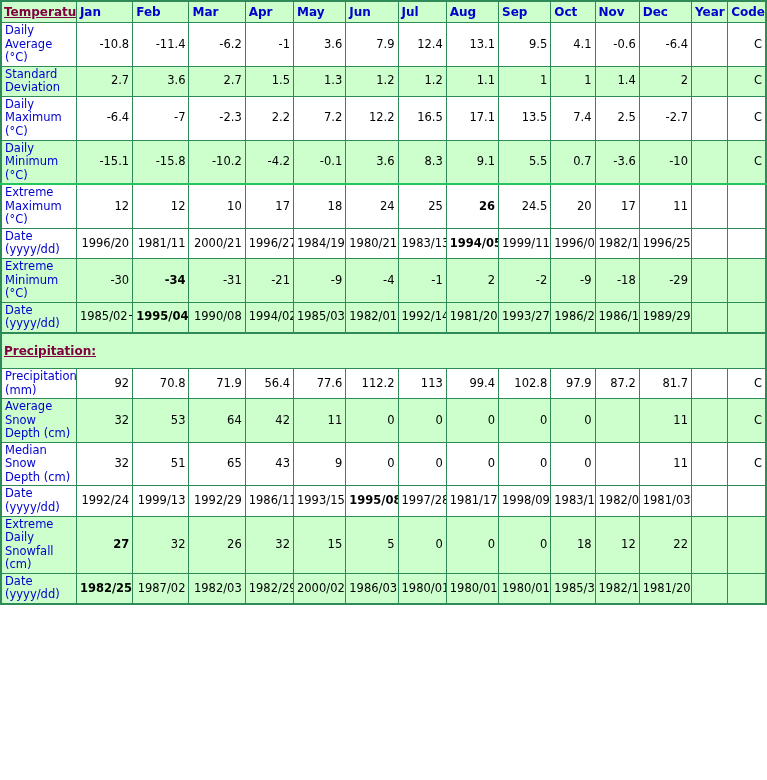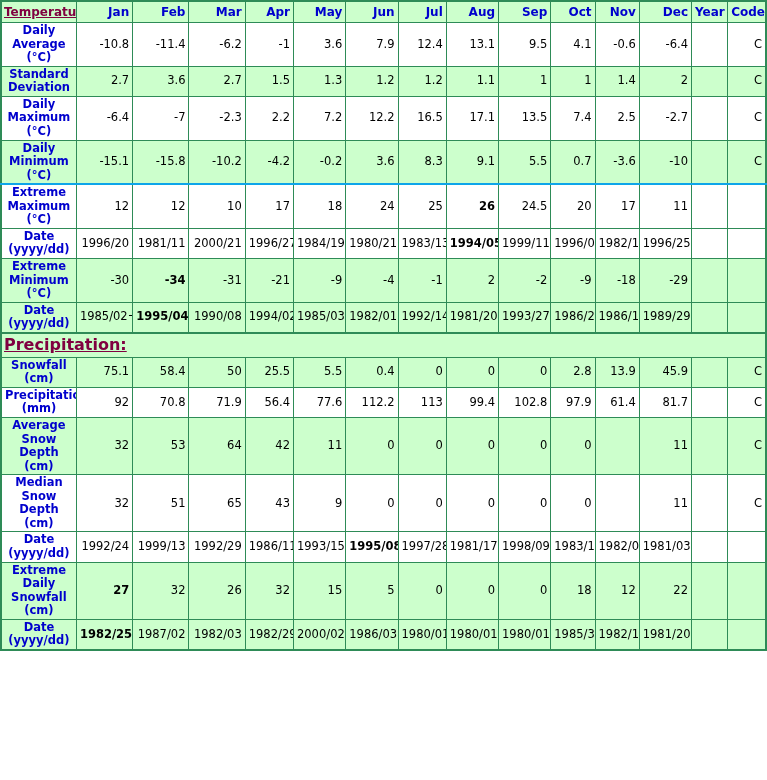--- a/index.html
+++ b/index.html
@@ -23,64 +23,64 @@
     font-size: 11.5px;
     line-height: 1.18;
     vertical-align: middle;
     overflow: hidden;
   }
   
   tr.colhead th {
     background: #ccffcc;
     color: #0000cd;
     font-weight: bold;
-    text-align: right;
+    text-align: left;
     font-size: 12px;
     padding: 2px 3px;
     height: 16px;
   }
   tr.colhead th.section-label {
     text-align: left;
     color: #800040;
     text-decoration: underline;
     padding-left: 2px;
   }
   
   tr.section td {
     background: #ccffcc;
     color: #800040;
     font-weight: bold;
     text-decoration: underline;
     text-align: left;
-    font-size: 16px;
-    padding: 2px 2px;
+    font-size: 12px;
+    padding: 10px 2px;
     border-top: 2px solid #2e8b57;
   }
   
   td.rowlabel {
     color: #0000cd;
-    font-weight: bold;
-    text-align: center;
+    font-weight: normal;
+    text-align: left;
     font-size: 11.5px;
     padding-left: 2px;
     padding-right: 1px;
   }
   
   td.val {
     text-align: right;
     color: #000000;
     font-family: "DejaVu Sans", sans-serif;
     padding-right: 4px;
   }
   td.val.bold { font-weight: bold; }
   
   tr.shade td { background: #ccffcc; }
   tr.plain td { background: #ffffff; }
   
-  tr.group-top td { border-top: 2px solid #0ea5e9; margin-top: 40px; }
+  tr.group-top td { border-top: 2px solid #22c55e; margin-top: 40px; }
 </style>
 </head>
 <body>
 
 <table class="climate">
   <colgroup>
     <col style="width:75px">
     <col style="width:56px">
       <col style="width:56px">
       <col style="width:56px">
@@ -164,21 +164,21 @@
         <td class="val">-2.7</td>
         <td class="val"></td>
         <td class="val">C</td>
       </tr>
       <tr class="shade">
         <td class="rowlabel">Daily Minimum (°C)</td>
         <td class="val">-15.1</td>
         <td class="val">-15.8</td>
         <td class="val">-10.2</td>
         <td class="val">-4.2</td>
-        <td class="val">-0.2</td>
+        <td class="val">-0.1</td>
         <td class="val">3.6</td>
         <td class="val">8.3</td>
         <td class="val">9.1</td>
         <td class="val">5.5</td>
         <td class="val">0.7</td>
         <td class="val">-3.6</td>
         <td class="val">-10</td>
         <td class="val"></td>
         <td class="val">C</td>
       </tr>
@@ -246,50 +246,33 @@
         <td class="val">1993/27+</td>
         <td class="val">1986/26</td>
         <td class="val">1986/17</td>
         <td class="val">1989/29+</td>
         <td class="val"></td>
         <td class="val"></td>
       </tr>
       <tr class="section">
         <td colspan="15">Precipitation:</td>
       </tr>
-      <tr class="shade">
-        <td class="rowlabel">Snowfall (cm)</td>
-        <td class="val">75.1</td>
-        <td class="val">58.4</td>
-        <td class="val">50</td>
-        <td class="val">25.5</td>
-        <td class="val">5.5</td>
-        <td class="val">0.4</td>
-        <td class="val">0</td>
-        <td class="val">0</td>
-        <td class="val">0</td>
-        <td class="val">2.8</td>
-        <td class="val">13.9</td>
-        <td class="val">45.9</td>
-        <td class="val"></td>
-        <td class="val">C</td>
-      </tr>
       <tr class="plain">
         <td class="rowlabel">Precipitation (mm)</td>
         <td class="val">92</td>
         <td class="val">70.8</td>
         <td class="val">71.9</td>
         <td class="val">56.4</td>
         <td class="val">77.6</td>
         <td class="val">112.2</td>
         <td class="val">113</td>
         <td class="val">99.4</td>
         <td class="val">102.8</td>
         <td class="val">97.9</td>
-        <td class="val">61.4</td>
+        <td class="val">87.2</td>
         <td class="val">81.7</td>
         <td class="val"></td>
         <td class="val">C</td>
       </tr>
       <tr class="shade">
         <td class="rowlabel">Average Snow Depth (cm)</td>
         <td class="val">32</td>
         <td class="val">53</td>
         <td class="val">64</td>
         <td class="val">42</td>

